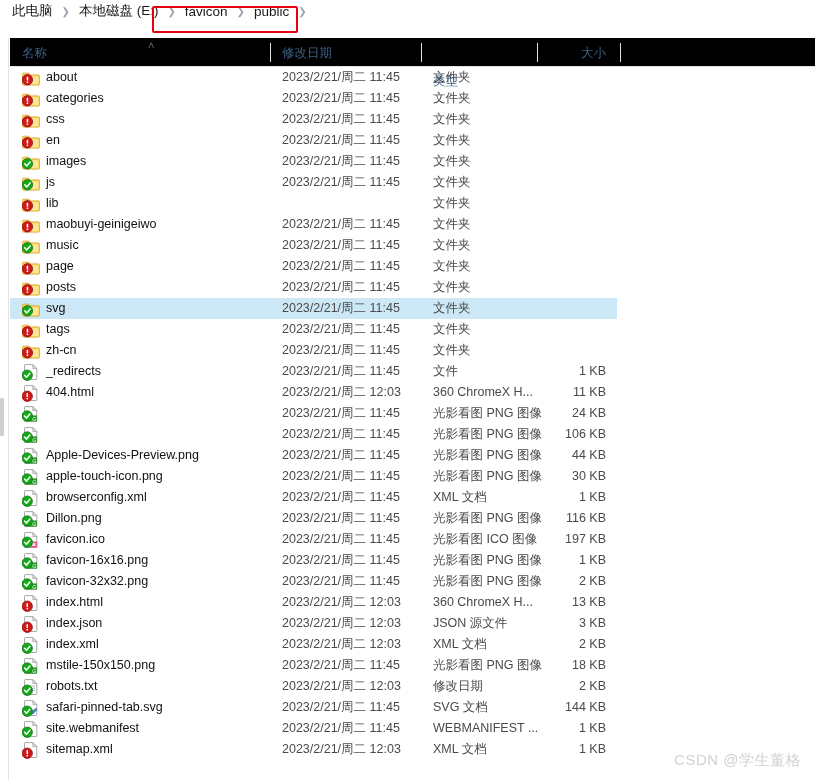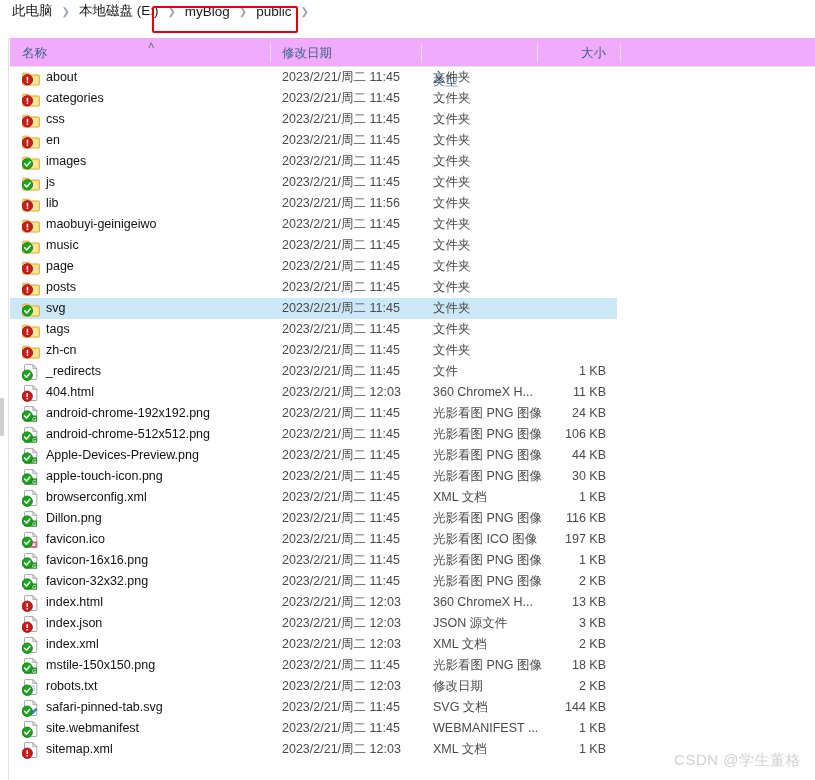--- a/index.html
+++ b/index.html
@@ -74,21 +74,21 @@
     border-radius: 1px;
   }
 
   
   .colhead {
     position: absolute;
     left: 10px;
     top: 38px;
     width: 805px;
     height: 29px;
-    background: #f0abfc;
+    background: #000000;
     border-bottom: 1px solid #e4e4e4;
     box-sizing: border-box;
   }
   .colhead .cell {
     position: absolute;
     top: 0;
     height: 28px;
     line-height: 30px;
     font-size: 12.5px;
     color: #3d6186;
@@ -206,21 +206,21 @@
 </style>
 </head>
 <body>
 
 <div class="addressbar">
   <div class="crumb-group">
     <span class="crumb">此电脑</span>
     <span class="crumb-sep">❯</span>
     <span class="crumb">本地磁盘 (E:)</span>
     <span class="crumb-sep">❯</span>
-    <span class="crumb">myBlog</span>
+    <span class="crumb">favicon</span>
     <span class="crumb-sep">❯</span>
     <span class="crumb">public</span>
     <span class="crumb-sep">❯</span>
   </div>
   <div class="redbox"></div>
 </div>
 
 <div class="nav-splitter">
   <div class="nav-grip"></div>
 </div>
@@ -337,21 +337,20 @@
         <svg width="18" height="18" viewBox="0 0 18 18" xmlns="http://www.w3.org/2000/svg">
           <path d="M1.5 4.2 h5.4 l1.4 1.7 h8.2 a0.9 0.9 0 0 1 0.9 0.9 v8.4 a0.9 0.9 0 0 1 -0.9 0.9 h-15 a0.9 0.9 0 0 1 -0.9 -0.9 v-10.1 a0.9 0.9 0 0 1 0.9 -0.9 z" fill="#fdd96b" stroke="#d9a326" stroke-width="0.85"></path>
           <path d="M2.6 7.6 h13.6 v7.6 h-13.6 z" fill="#ffe9a8" opacity="0.75"></path>
           <circle cx="5.4" cy="10.8" r="5.2" fill="#cf1a1a"></circle>
           <circle cx="5.4" cy="10.8" r="5.2" fill="none" stroke="#8d0f0f" stroke-width="0.8"></circle>
           <rect x="4.7" y="7.800000000000001" width="1.5" height="3.8" fill="#ffffff"></rect>
           <rect x="4.7" y="12.5" width="1.5" height="1.5" fill="#ffffff"></rect>
         </svg>
       </span>
       <span class="rname">lib</span>
-      <span class="rdate">2023/2/21/周二 11:56</span>
       <span class="rtype">文件夹</span>
       <span class="rsize"></span>
     </div>
     <div class="row">
       <span class="icon">
         <svg width="18" height="18" viewBox="0 0 18 18" xmlns="http://www.w3.org/2000/svg">
           <path d="M1.5 4.2 h5.4 l1.4 1.7 h8.2 a0.9 0.9 0 0 1 0.9 0.9 v8.4 a0.9 0.9 0 0 1 -0.9 0.9 h-15 a0.9 0.9 0 0 1 -0.9 -0.9 v-10.1 a0.9 0.9 0 0 1 0.9 -0.9 z" fill="#fdd96b" stroke="#d9a326" stroke-width="0.85"></path>
           <path d="M2.6 7.6 h13.6 v7.6 h-13.6 z" fill="#ffe9a8" opacity="0.75"></path>
           <circle cx="5.4" cy="10.8" r="5.2" fill="#cf1a1a"></circle>
           <circle cx="5.4" cy="10.8" r="5.2" fill="none" stroke="#8d0f0f" stroke-width="0.8"></circle>
@@ -494,38 +493,36 @@
         <svg width="18" height="18" viewBox="0 0 18 18" xmlns="http://www.w3.org/2000/svg">
           <path d="M3.2 1.6 h7.6 l4.0 4.0 v10.2 a0.7 0.7 0 0 1 -0.7 0.7 h-10.9 a0.7 0.7 0 0 1 -0.7 -0.7 v-13.5 a0.7 0.7 0 0 1 0.7 -0.7 z" fill="#ffffff" stroke="#9a9a9a" stroke-width="0.85"></path>
           <path d="M10.8 1.6 v4.0 h4.0 z" fill="#e2e2e2" stroke="#9a9a9a" stroke-width="0.7"></path>
           <path d="M6.0 10.4 h9.0 v6.1 h-9.0 z" fill="#2a9c2a"></path>
           <text x="12.2" y="15.6" font-size="5.2" font-family="sans-serif" fill="#ffffff" text-anchor="middle">G</text>
           <circle cx="5.2" cy="11" r="5.2" fill="#17a81a"></circle>
           <circle cx="5.2" cy="11" r="5.2" fill="none" stroke="#0d7510" stroke-width="0.8"></circle>
           <path d="M2.6 11 l1.9 2.1 l3.4 -4.0" fill="none" stroke="#ffffff" stroke-width="1.5" stroke-linecap="round" stroke-linejoin="round"></path>
         </svg>
       </span>
-      <span class="rname">android-chrome-192x192.png</span>
       <span class="rdate">2023/2/21/周二 11:45</span>
       <span class="rtype">光影看图 PNG 图像</span>
       <span class="rsize">24 KB</span>
     </div>
     <div class="row">
       <span class="icon">
         <svg width="18" height="18" viewBox="0 0 18 18" xmlns="http://www.w3.org/2000/svg">
           <path d="M3.2 1.6 h7.6 l4.0 4.0 v10.2 a0.7 0.7 0 0 1 -0.7 0.7 h-10.9 a0.7 0.7 0 0 1 -0.7 -0.7 v-13.5 a0.7 0.7 0 0 1 0.7 -0.7 z" fill="#ffffff" stroke="#9a9a9a" stroke-width="0.85"></path>
           <path d="M10.8 1.6 v4.0 h4.0 z" fill="#e2e2e2" stroke="#9a9a9a" stroke-width="0.7"></path>
           <path d="M6.0 10.4 h9.0 v6.1 h-9.0 z" fill="#2a9c2a"></path>
           <text x="12.2" y="15.6" font-size="5.2" font-family="sans-serif" fill="#ffffff" text-anchor="middle">G</text>
           <circle cx="5.2" cy="11" r="5.2" fill="#17a81a"></circle>
           <circle cx="5.2" cy="11" r="5.2" fill="none" stroke="#0d7510" stroke-width="0.8"></circle>
           <path d="M2.6 11 l1.9 2.1 l3.4 -4.0" fill="none" stroke="#ffffff" stroke-width="1.5" stroke-linecap="round" stroke-linejoin="round"></path>
         </svg>
       </span>
-      <span class="rname">android-chrome-512x512.png</span>
       <span class="rdate">2023/2/21/周二 11:45</span>
       <span class="rtype">光影看图 PNG 图像</span>
       <span class="rsize">106 KB</span>
     </div>
     <div class="row">
       <span class="icon">
         <svg width="18" height="18" viewBox="0 0 18 18" xmlns="http://www.w3.org/2000/svg">
           <path d="M3.2 1.6 h7.6 l4.0 4.0 v10.2 a0.7 0.7 0 0 1 -0.7 0.7 h-10.9 a0.7 0.7 0 0 1 -0.7 -0.7 v-13.5 a0.7 0.7 0 0 1 0.7 -0.7 z" fill="#ffffff" stroke="#9a9a9a" stroke-width="0.85"></path>
           <path d="M10.8 1.6 v4.0 h4.0 z" fill="#e2e2e2" stroke="#9a9a9a" stroke-width="0.7"></path>
           <path d="M6.0 10.4 h9.0 v6.1 h-9.0 z" fill="#2a9c2a"></path>

